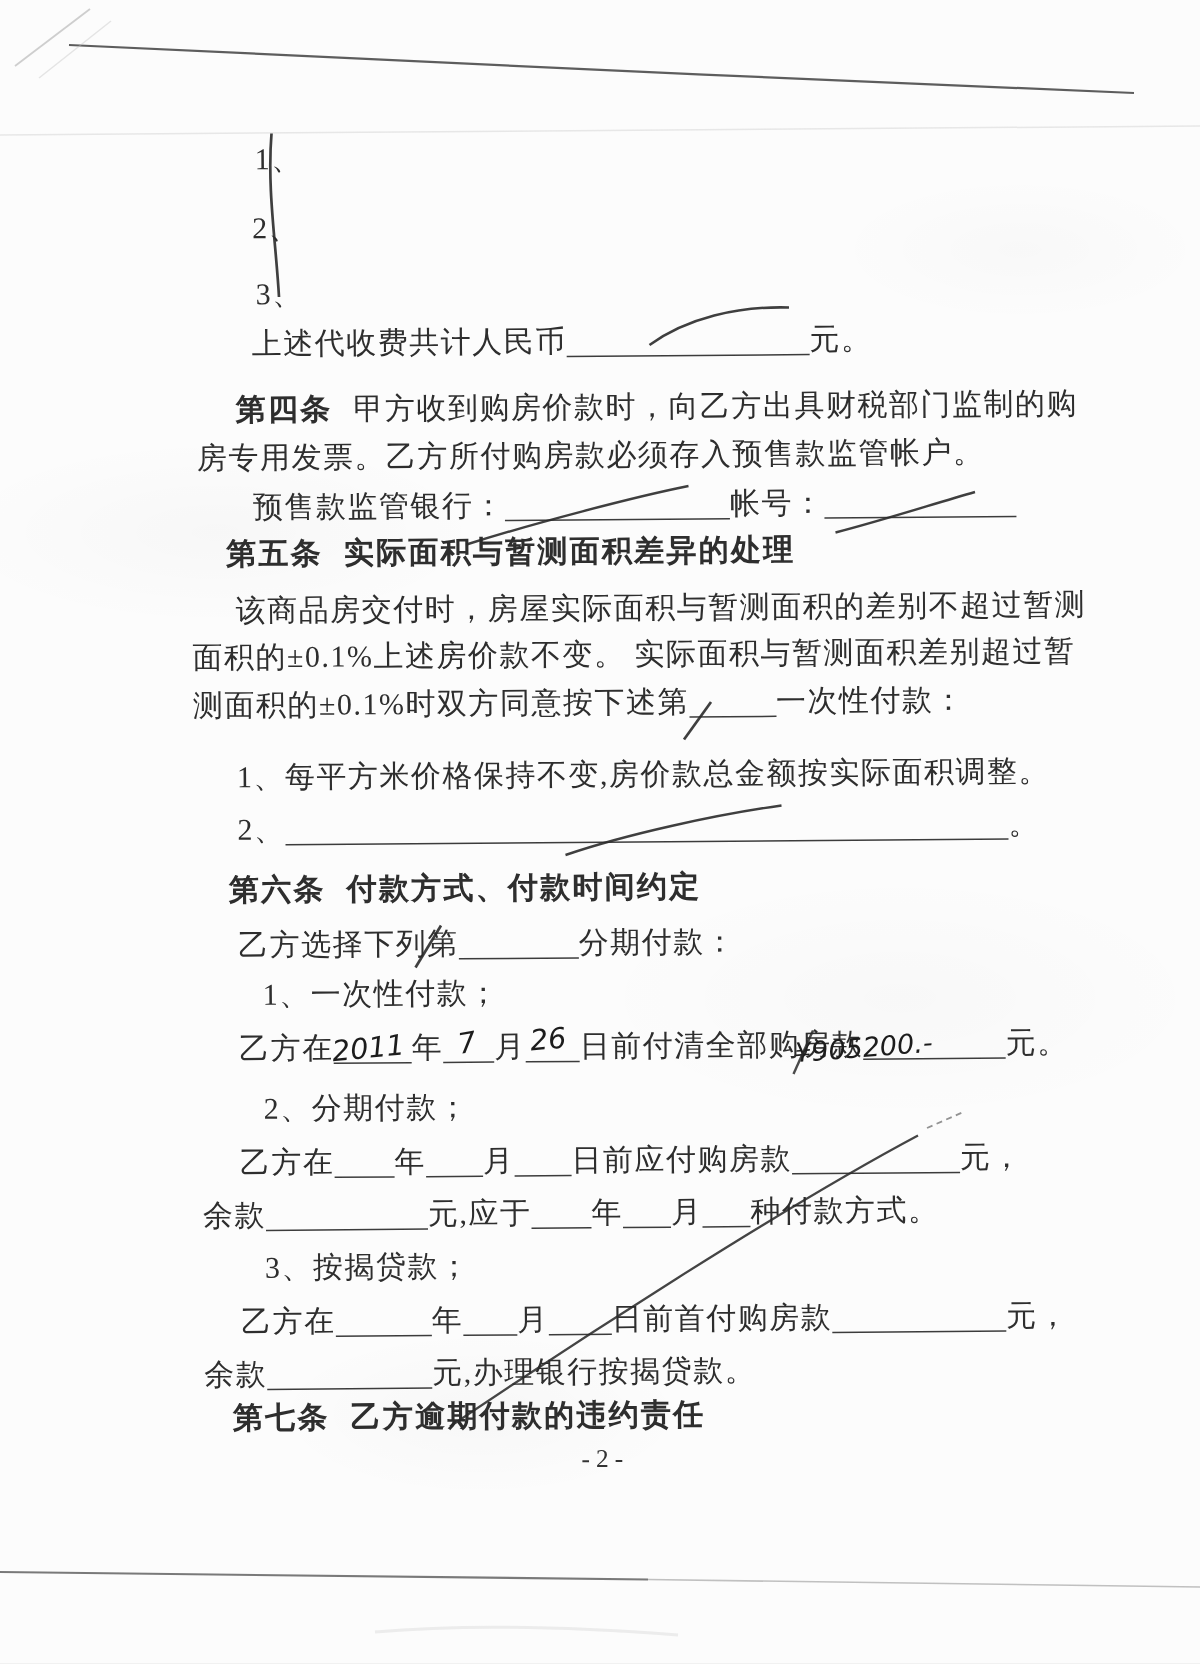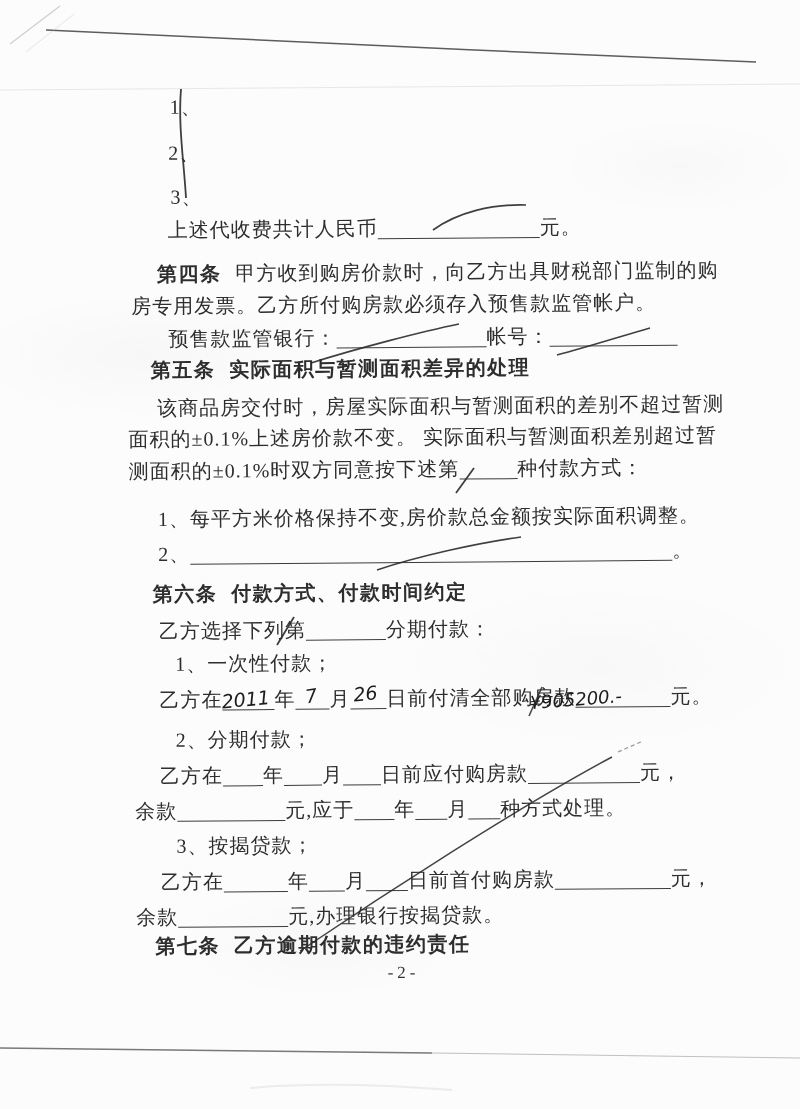--- a/index.html
+++ b/index.html
@@ -70,21 +70,21 @@
     <div class="line" style="left:170px;top:324px">
       <span>预售款监管银行：</span><span class="blank w150"></span><span>帐号：</span><span class="blank w128"></span>
     </div>
 
     <div class="line" style="left:152px;top:355px">
       <span class="hd">第五条</span><span class="gap"></span><span class="hd">实际面积与暂测面积差异的处理</span>
     </div>
     <div class="line" style="left:158px;top:393px"><span>该商品房交付时，房屋实际面积与暂测面积的差别不超过暂测</span></div>
     <div class="line" style="left:129px;top:424px"><span>面积的±0.1%上述房价款不变。 实际面积与暂测面积差别超过暂</span></div>
     <div class="line" style="left:129px;top:456px">
-      <span>测面积的±0.1%时双方同意按下述第</span><span class="blank w58"></span><span>种付款方式：</span>
+      <span>测面积的±0.1%时双方同意按下述第</span><span class="blank w58"></span><span>一次性付款：</span>
     </div>
     <div class="line" style="left:158px;top:504px"><span>1、每平方米价格保持不变,房价款总金额按实际面积调整。</span></div>
     <div class="line" style="left:158px;top:539px">
       <span>2、</span><span class="blank w482"></span><span>。</span>
     </div>
 
     <div class="line" style="left:152px;top:579px">
       <span class="hd">第六条</span><span class="gap"></span><span class="hd">付款方式、付款时间约定</span>
     </div>
     <div class="line" style="left:158px;top:616px">
@@ -92,21 +92,21 @@
     </div>
     <div class="line" style="left:174px;top:649px"><span>1、一次性付款；</span></div>
     <div class="line" style="left:158px;top:685px">
       <span>乙方在</span><span class="blank w52"></span><span>年</span><span class="blank w34"></span><span>月</span><span class="blank w36"></span><span>日前付清全部购房款</span><span class="blank w95"></span><span>元。</span>
     </div>
     <div class="line" style="left:174px;top:725px"><span>2、分期付款；</span></div>
     <div class="line" style="left:158px;top:761px">
       <span>乙方在</span><span class="blank w40"></span><span>年</span><span class="blank w38"></span><span>月</span><span class="blank w38"></span><span>日前应付购房款</span><span class="blank w112"></span><span>元，</span>
     </div>
     <div class="line" style="left:133px;top:796px">
-      <span>余款</span><span class="blank w108"></span><span>元,应于</span><span class="blank w40"></span><span>年</span><span class="blank w32"></span><span>月</span><span class="blank w32"></span><span>种方式处理。</span>
+      <span>余款</span><span class="blank w108"></span><span>元,应于</span><span class="blank w40"></span><span>年</span><span class="blank w32"></span><span>月</span><span class="blank w32"></span><span>种付款方式。</span>
     </div>
     <div class="line" style="left:174px;top:831px"><span>3、按揭贷款；</span></div>
     <div class="line" style="left:158px;top:867px">
       <span>乙方在</span><span class="blank w64"></span><span>年</span><span class="blank w36"></span><span>月</span><span class="blank w42"></span><span>日前首付购房款</span><span class="blank w116"></span><span>元，</span>
     </div>
     <div class="line" style="left:133px;top:902px">
       <span>余款</span><span class="blank w110"></span><span>元,办理银行按揭贷款。</span>
     </div>
 
     <div class="line" style="left:152px;top:931px">

